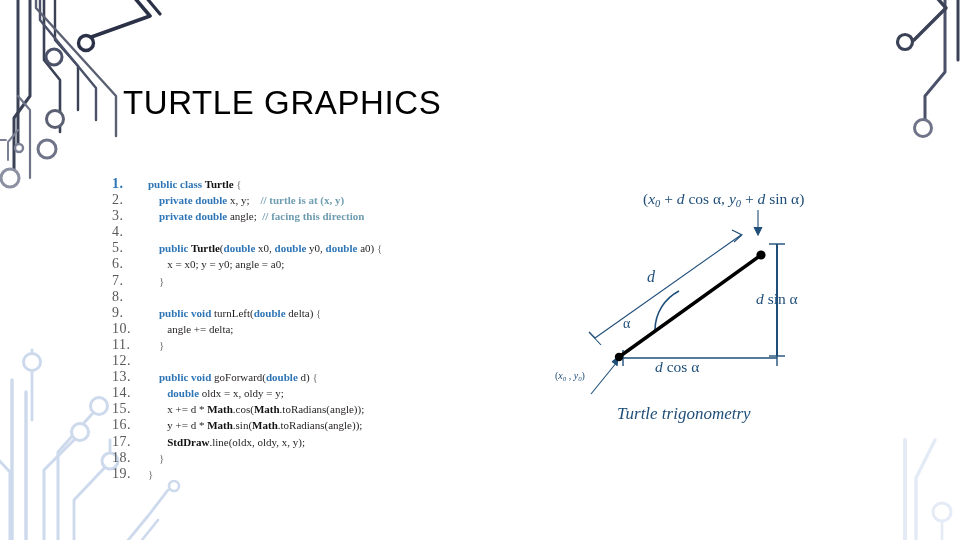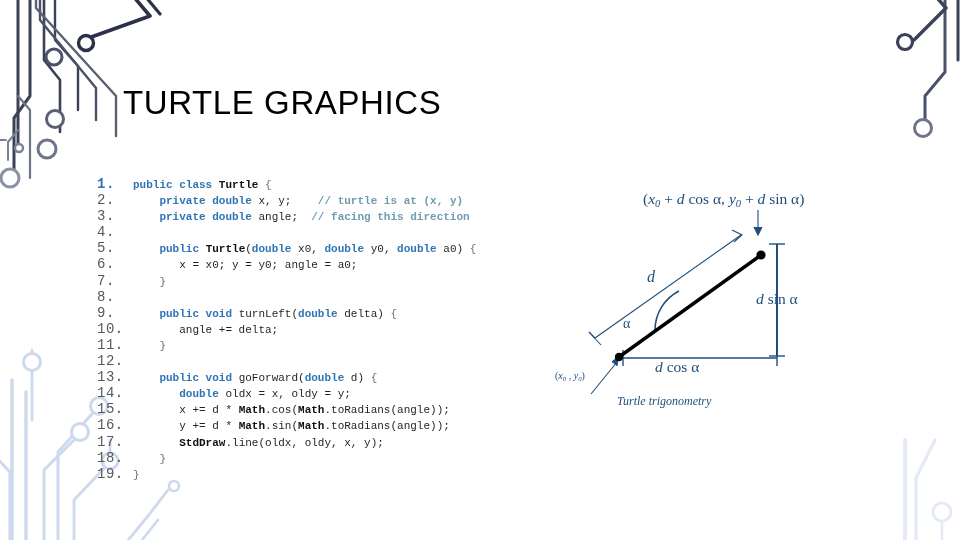--- a/index.html
+++ b/index.html
@@ -34,23 +34,23 @@
     font-weight: 400;
     letter-spacing: 0.6px;
     color: #000000;
     white-space: nowrap;
     margin-left: 24px;
   }
 
   
   .code-block {
     position: absolute;
-    left: 97px;
+    left: 112px;
     top: 176px;
-    font-family: Liberation Mono, monospace;
+    font-family: Liberation Serif, serif;
     font-size: 11px;
     line-height: 16.1px;
     white-space: pre;
   }
   .code-line {
     display: block;
     height: 16.1px;
     white-space: pre;
   }
   .ln {
@@ -117,24 +117,24 @@
     font-size: 14px;
   }
   .lbl-origin {
     left: 0px;
     top: 192px;
     font-size: 10px;
   }
   .caption {
     position: absolute;
     left: 62px;
-    top: 216px;
+    top: 226px;
     font-family: "Liberation Serif", "DejaVu Serif", serif;
     font-style: italic;
-    font-size: 12px;
+    font-size: 17px;
     color: #1f4e79;
     white-space: nowrap;
   }
   .ital { font-style: italic; }
   .sub {
     font-size: 0.68em;
     vertical-align: -0.28em;
   }
 </style>
 </head>

